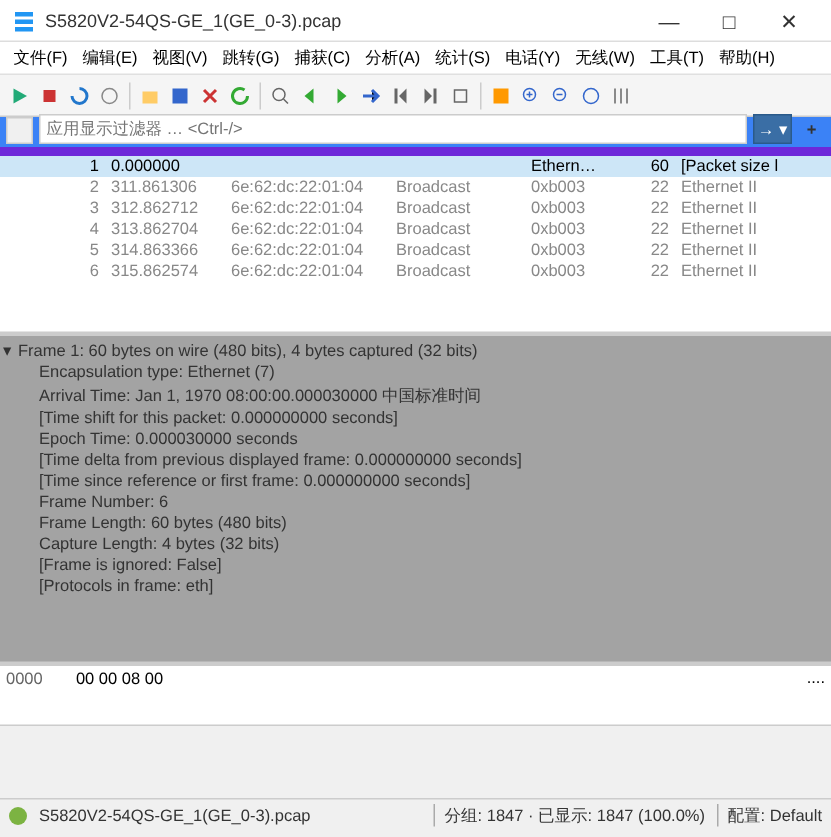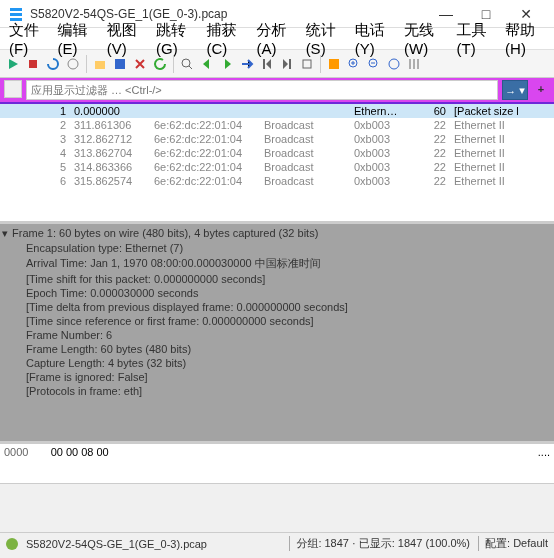--- a/index.html
+++ b/index.html
@@ -1,26 +1,26 @@
 <!DOCTYPE html>
 <html><head>
 <meta charset="utf-8">
 <style>
 *{box-sizing:border-box;margin:0;padding:0;font-family:"Microsoft YaHei",Arial,sans-serif}
 body{width:554px;height:558px;background:#f0f0f0;overflow:hidden;font-size:11px}
 .titlebar{height:28px;background:#fff;display:flex;align-items:center;padding:0 8px;border-bottom:1px solid #ddd}
 .titlebar .icon{width:16px;height:16px;margin-right:6px}
 .titlebar .title{flex:1;font-size:12px;color:#333}
 .titlebar .btn{width:40px;height:28px;display:flex;align-items:center;justify-content:center;color:#333;font-size:14px}
-.menubar{height:22px;background:#fff;display:flex;align-items:center;padding:0 4px;border-bottom:1px solid #e0e0e0;font-size:15px}
+.menubar{height:22px;background:#fff;display:flex;align-items:center;padding:0 4px;border-bottom:1px solid #e0e0e0;font-size:11px}
 .menubar span{padding:0 5px;cursor:default}
 .toolbar{height:28px;background:#f5f5f5;display:flex;align-items:center;padding:0 4px;gap:2px;border-bottom:1px solid #ccc}
 .tbtn{width:18px;height:18px;display:flex;align-items:center;justify-content:center;border:1px solid transparent}
 .sep{width:1px;height:18px;background:#ccc;margin:0 2px}
-.filterbar{height:26px;background:#d946ef;display:flex;align-items:flex-start;padding:2px 4px;border-bottom:2px solid #6d28d9;gap:4px}
+.filterbar{height:26px;background:#3b82f6;display:flex;align-items:flex-end;padding:2px 4px;border-bottom:6px solid #6d28d9;gap:4px}
 .filterbar .fbtn{width:18px;height:18px;border:1px solid #ccc;background:#f0f0f0}
 .filterbar input{flex:1;height:20px;border:1px solid #ccc;padding:0 4px;font-size:11px}
 .filterbar .arrow{width:26px;height:20px;background:#3a6ea5;border:1px solid #2a5a8a;display:flex;align-items:center;justify-content:center;color:#fff}
 .filterbar .plus{width:18px;height:18px;display:flex;align-items:center;justify-content:center;font-weight:bold;color:#333}
 .packets{height:120px;background:#fff;overflow:auto;border-bottom:3px solid #ccc;font-family:Consolas,monospace;font-size:11px}
 .phead{display:flex;background:#fff;border-bottom:1px solid #ccc;font-weight:normal;color:#333;position:sticky;top:0}
 .phead div{padding:2px 4px;border-right:1px solid #e0e0e0}
 .prow{display:flex;color:#888}
 .prow div{padding:1px 4px;overflow:hidden;white-space:nowrap}
 .prow.sel{background:#cde6f7;color:#000}

